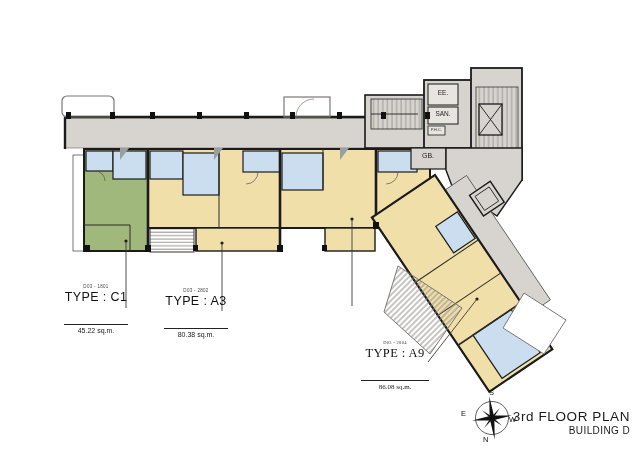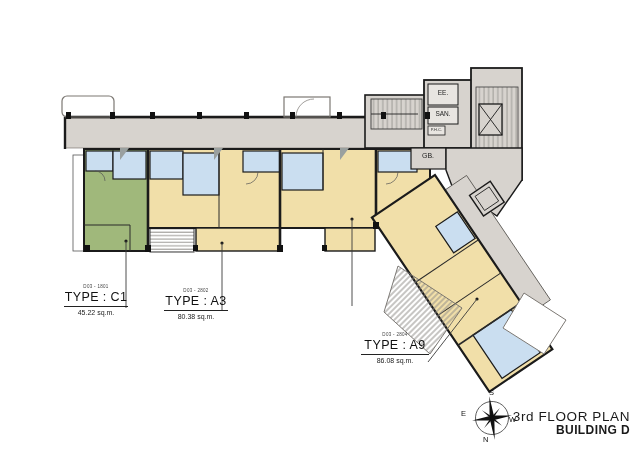--- a/index.html
+++ b/index.html
@@ -8,29 +8,29 @@
   svg{position:absolute;left:0;top:0;}
   
   .fill-gray{fill:var(--common-gray);}
   .fill-beige{fill:var(--unit-beige);}
   .fill-green{fill:var(--unit-green);}
   .fill-blue{fill:var(--wet-blue);}
   .fill-room{fill:var(--room-light);}
   .wall{stroke:var(--wall);}
   .unit-label{position:absolute;text-align:center;color:#111;}
   .u-code{font-size:4.5px;letter-spacing:.3px;color:#444;line-height:6px;}
-  .u-type{font-size:12.5px;letter-spacing:.4px;line-height:14px;padding-bottom:2px;
+  .u-type{font-size:12.5px;letter-spacing:.4px;line-height:14px;padding-bottom:20px;
           border-bottom:1px solid #222;}
   .u-area{font-size:7px;margin-top:2px;color:#222;}
   .room-label{position:absolute;font-size:6.5px;color:#222;text-align:center;}
   .tiny-label{position:absolute;font-size:4px;color:#333;}
   .compass-letter{position:absolute;font-size:7.5px;color:#111;}
   .titleblock{position:absolute;left:498px;top:409px;width:132px;text-align:right;color:#1a1a1a;}
   .title-line1{font-size:13.5px;letter-spacing:.6px;line-height:16px;}
-  .title-line2{font-size:12px;letter-spacing:.4px;line-height:11px;font-weight:bold;}
+  .title-line2{font-size:10px;letter-spacing:.4px;line-height:11px;}
 </style>
 </head>
 <body>
 
 <div class="canvas">
 
   <svg width="638" height="451" viewBox="0 0 638 451">
     <defs>
       <pattern id="hatchH" width="4" height="3.4" patternUnits="userSpaceOnUse">
         <line x1="0" y1="1" x2="4" y2="1" stroke="#8d8a86" stroke-width="0.9"></line>
@@ -177,21 +177,21 @@
   <div class="unit-label" style="left:64px;top:284px;width:64px;">
     <div class="u-code">D03 - 1801</div>
     <div class="u-type">TYPE : C1</div>
     <div class="u-area">45.22 sq.m.</div>
   </div>
   <div class="unit-label" style="left:164px;top:288px;width:64px;">
     <div class="u-code">D03 - 2802</div>
     <div class="u-type">TYPE : A3</div>
     <div class="u-area">80.38 sq.m.</div>
   </div>
-  <div class="unit-label" style="left:361px;top:332px;width:68px;">
+  <div class="unit-label" style="left:361px;top:340px;width:68px;font-family:Liberation Serif, serif;">
     <div class="u-code">D03 - 2804</div>
     <div class="u-type">TYPE : A9</div>
     <div class="u-area">86.08 sq.m.</div>
   </div>
 
   <span class="compass-letter" style="left:489px;top:388px;">S</span>
   <span class="compass-letter" style="left:461px;top:409px;">E</span>
   <span class="compass-letter" style="left:509px;top:415px;">W</span>
   <span class="compass-letter" style="left:483px;top:435px;">N</span>
 

